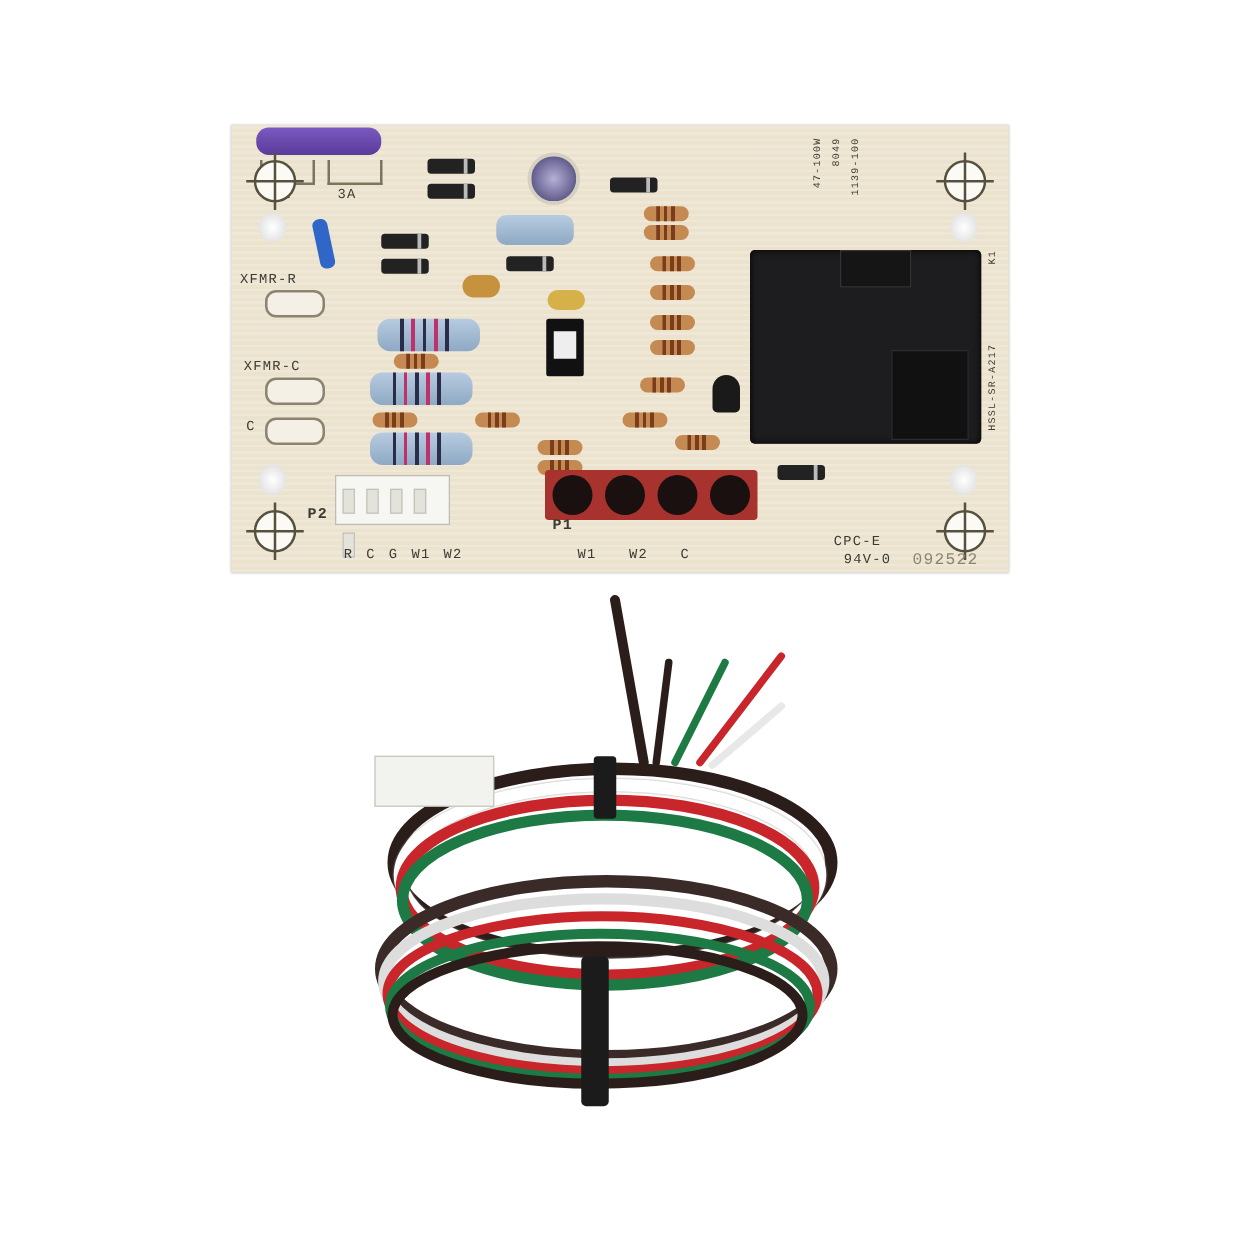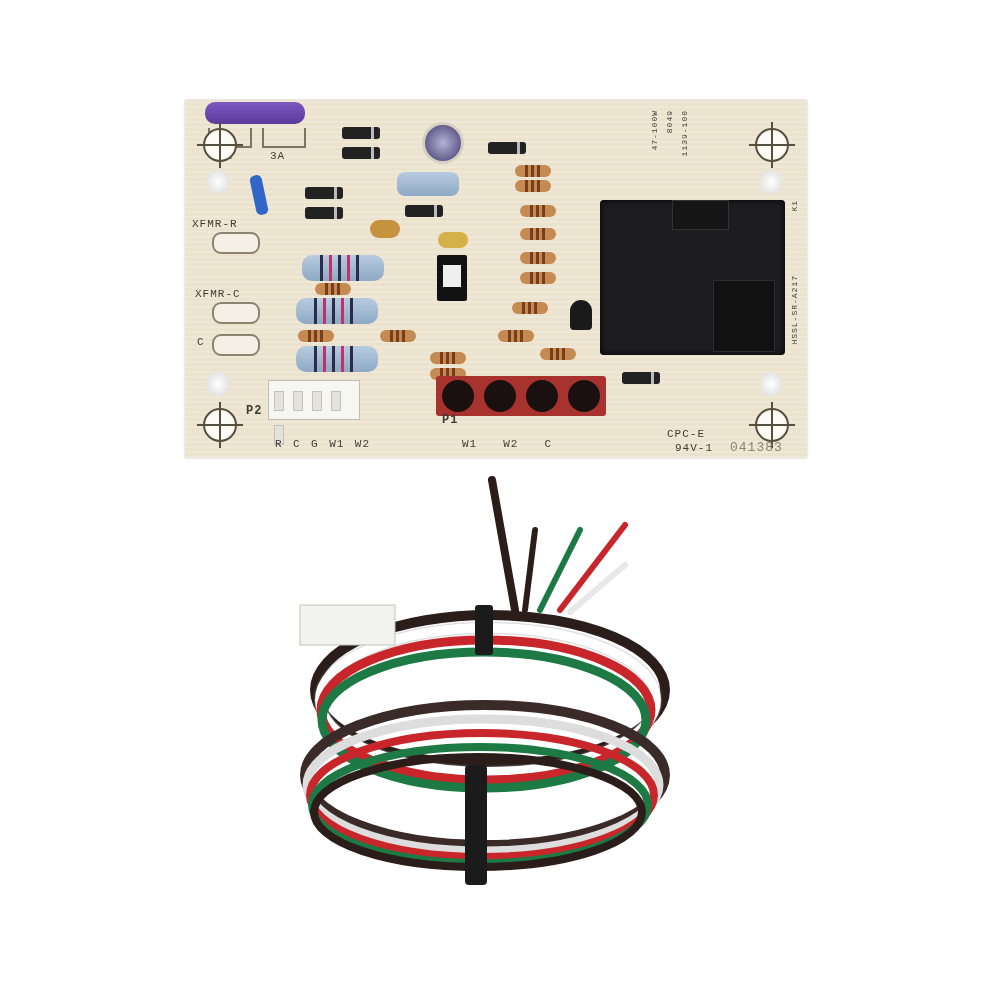--- a/index.html
+++ b/index.html
@@ -121,22 +121,22 @@
 
 <div class="p1"><span></span><span></span><span></span><span></span></div>
 <span class="lbl big" style="left:442px;top:413px">P1</span>
 <div style="position:absolute;left:462px;top:438px;width:90px;display:flex;justify-content:space-between">
   <span class="lbl" style="position:static">W1</span>
   <span class="lbl" style="position:static">W2</span>
   <span class="lbl" style="position:static">C</span>
 </div>
 
 <span class="lbl" style="left:667px;top:428px">CPC-E</span>
-<span class="lbl" style="left:675px;top:442px">94V-1</span>
-<span class="lbl" style="left:730px;top:440px;font-size:13px;color:#8a8472">041383</span>
+<span class="lbl" style="left:675px;top:442px">94V-0</span>
+<span class="lbl" style="left:730px;top:440px;font-size:13px;color:#8a8472">092522</span>
 
 <svg class="harness" width="1000" height="1000">
   <g fill="none" stroke-linecap="round">
     <line x1="492" y1="480" x2="515" y2="610" stroke="#2b1e1a" stroke-width="8"></line>
     <line x1="535" y1="530" x2="525" y2="610" stroke="#2b1e1a" stroke-width="6"></line>
     <line x1="580" y1="530" x2="540" y2="610" stroke="#1d7a45" stroke-width="6"></line>
     <line x1="625" y1="525" x2="560" y2="610" stroke="#c8262a" stroke-width="6"></line>
     <line x1="625" y1="565" x2="570" y2="612" stroke="#e8e8e8" stroke-width="6"></line>
     <ellipse cx="490" cy="690" rx="175" ry="75" stroke="#2b1e1a" stroke-width="10"></ellipse>
     <ellipse cx="488" cy="700" rx="168" ry="72" stroke="#ffffff" stroke-width="10" style="filter:drop-shadow(0 0 1px #999)"></ellipse>

